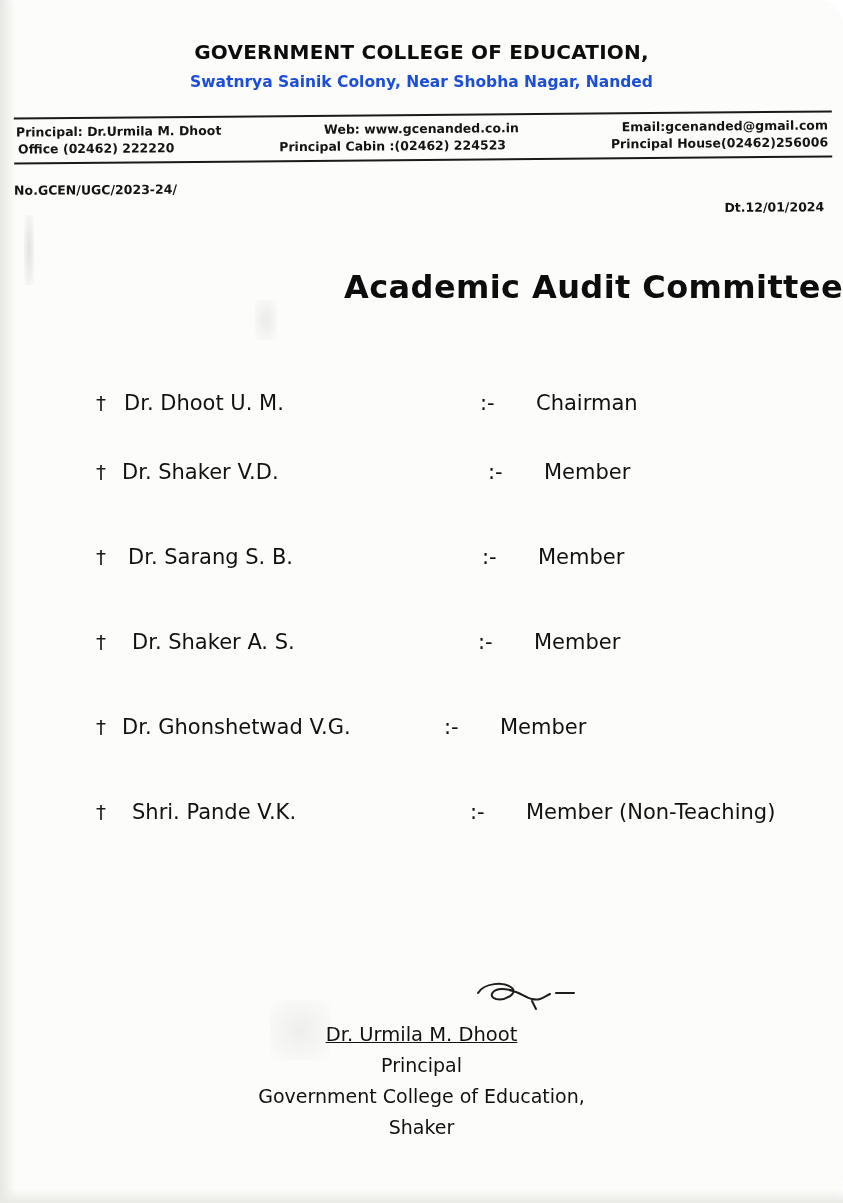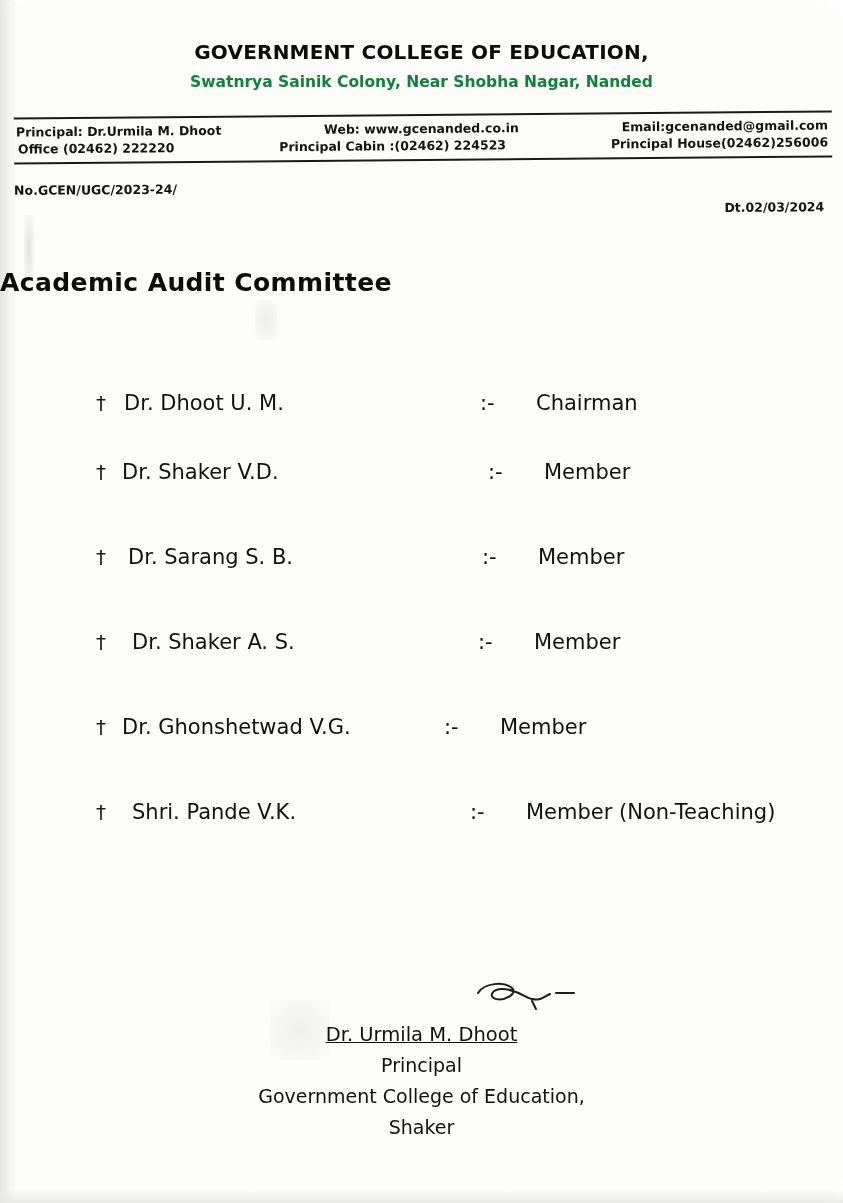--- a/index.html
+++ b/index.html
@@ -70,21 +70,21 @@
   .org-name {
     font-size: 20px;
     font-weight: bold;
     letter-spacing: 0.2px;
     color: #0d0d0d;
   }
   .org-address {
     margin-top: 9px;
     font-size: 15.5px;
     font-weight: bold;
-    color: #15803d;
+    color: #1d4ed8;
   }
 
   .contact-box {
     position: absolute;
     left: 14px;
     top: 114px;
     width: 818px;
     border-top: 2px solid #1a1a1a;
     border-bottom: 2px solid #1a1a1a;
     padding: 4px 0 5px 0;
@@ -123,22 +123,22 @@
     font-size: 12.5px;
     font-weight: bold;
     color: #141414;
   }
 
   
   .doc-title {
     position: absolute;
     left: 0; top: 268px;
     width: 843px;
-    text-align: left;
-    font-size: 25px;
+    text-align: right;
+    font-size: 32px;
     font-weight: bold;
     letter-spacing: 0.4px;
     color: #0d0d0d;
   }
 
   
   .members {
     position: absolute;
     left: 96px;
     top: 375px;
@@ -236,21 +236,21 @@
     </div>
     <div class="contact-row row2">
       <span class="c-item">Office (02462) 222220</span>
       <span class="c-item">Principal Cabin :(02462) 224523</span>
       <span class="c-item">Principal House(02462)256006</span>
     </div>
   </div>
 
   <div class="refline">
     <div class="ref-no">No.GCEN/UGC/2023-24/</div>
-    <div class="ref-date">Dt.02/03/2024</div>
+    <div class="ref-date">Dt.12/01/2024</div>
   </div>
 
   <div class="doc-title">Academic Audit Committee</div>
 
   <div class="members">
 
     <div class="member-row r0">
       <span class="bullet">†</span>
       <span class="m-name">Dr. Dhoot U. M.</span>
       <span class="m-sep">:-</span>

